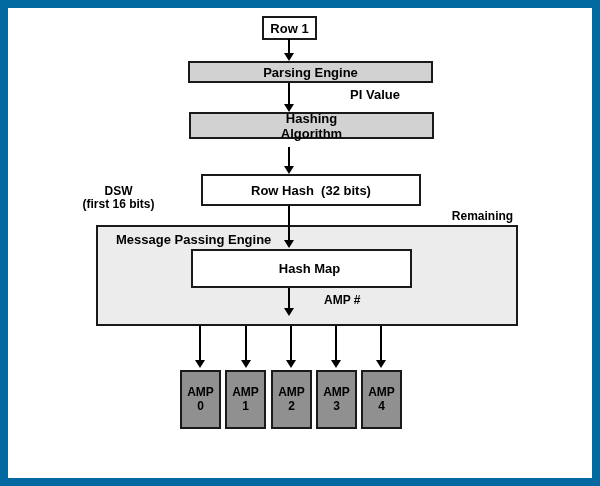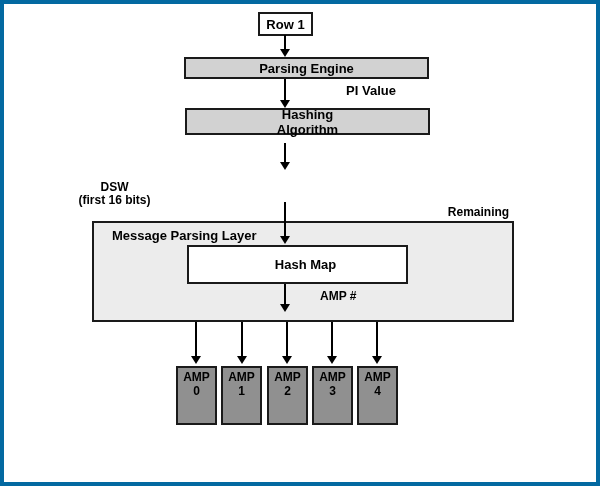--- a/index.html
+++ b/index.html
@@ -1,20 +1,20 @@
 <!DOCTYPE html>
 <html><head>
 <meta charset="utf-8">
 <style>
   html, body { margin: 0; padding: 0; background: #fff; }
   .frame {
     position: relative;
     width: 600px; height: 486px;
     box-sizing: border-box;
-    border: 4px solid #0369a1;
+    border: 8px solid #0369a1;
     background: #ffffff;
     font-family: "Liberation Sans", "DejaVu Sans", sans-serif;
     font-weight: bold;
     color: #000;
     overflow: hidden;
   }
   .box {
     position: absolute;
     box-sizing: border-box;
     border: 2px solid #1a1a1a;
@@ -22,21 +22,21 @@
     flex-direction: column;
     align-items: center;
     justify-content: center;
     text-align: center;
     font-size: 13px;
     line-height: 15px;
   }
   .white-node  { background: #ffffff; }
   .gray-node   { background: #d2d2d2; }
   .layer-node  { background: #ececec; }
-  .amp-node    { background: #909090; font-size: 12px; line-height: 14px; justify-content: flex-start; padding-top: 2px; }
+  .amp-node    { background: #909090; font-size: 12px; line-height: 14px; justify-content: flex-start; padding-top: 13px; }
   .free-label {
     position: absolute;
     font-size: 12px;
     line-height: 13px;
     text-align: center;
   }
   .varrow {
     position: absolute;
     width: 2px;
     background: #000;
@@ -77,34 +77,37 @@
 
   <div class="free-label" style="left:322px; top:80px; width:90px; text-align:center; font-size:13px;">PI Value</div>
 
   <div class="box gray-node" style="left:181px; top:104px; width:245px; height:27px;">
     <span>Hashing</span>
     <span>Algorithm</span>
   </div>
 
   <div class="varrow" style="left:280px; top:139px; height:19px;"></div>
 
+  <div class="box white-node" style="left:193px; top:166px; width:220px; height:32px;">
+    <span class="pre">Row Hash  (32 bits)</span>
+  </div>
 
   <div class="free-label" style="left:58px; top:177px; width:105px;">
     <span style="display:block">DSW</span>
     <span style="display:block">(first 16 bits)</span>
   </div>
 
   <div class="free-label" style="left:422px; top:186px; width:105px;margin-top:16px;">
     <span style="display:block">Remaining</span>
   </div>
 
   <div class="varrow" style="left:280px; top:198px; height:34px; z-index:3;"></div>
 
   <div class="box layer-node" style="left:88px; top:217px; width:422px; height:101px;">
-    <span class="mpl-title">Message Parsing Layer</span>
+    <span class="mpl-title">Message Passing Engine</span>
   </div>
 
   <div class="box white-node" style="left:183px; top:241px; width:221px; height:39px; z-index:2;padding-left:16px;">
     <span>Hash Map</span>
   </div>
 
   <div class="varrow" style="left:280px; top:280px; height:20px; z-index:2;"></div>
 
   <div class="free-label" style="left:316px; top:286px; width:60px; text-align:left; z-index:2;">AMP #</div>
 

